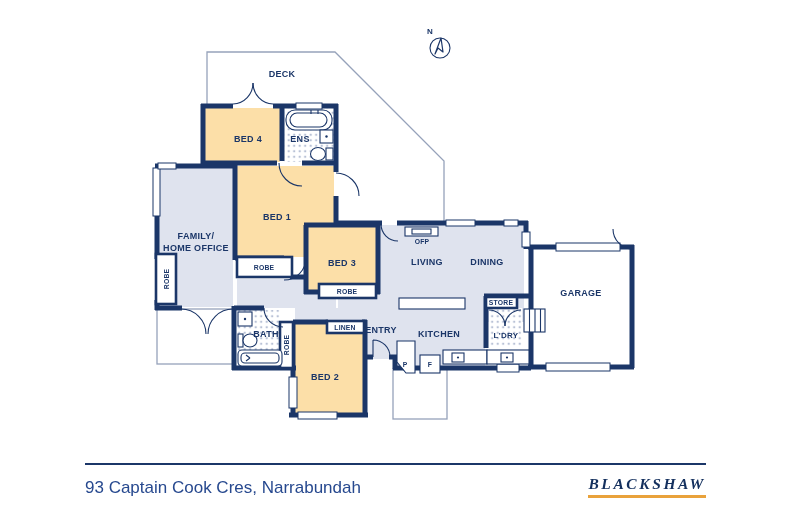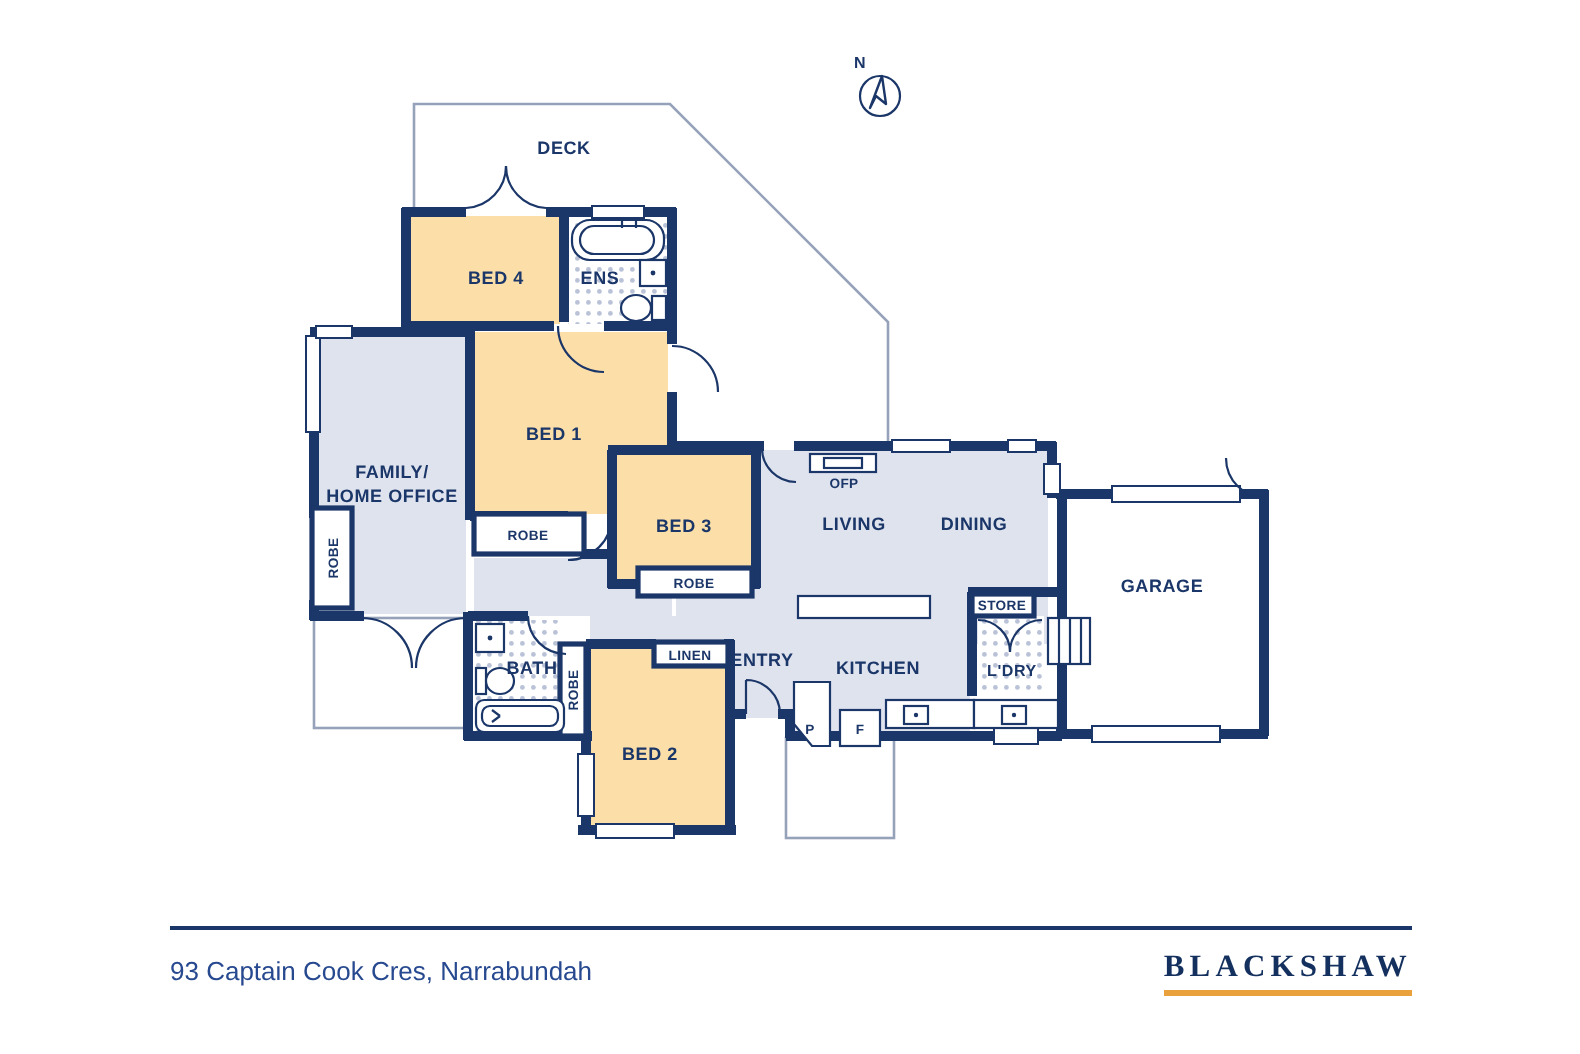--- a/index.html
+++ b/index.html
@@ -9,24 +9,24 @@
   .wall{stroke:#1b3668;stroke-width:5;fill:none;stroke-linecap:butt;}
   .thin{stroke:#96a2ba;stroke-width:1.3;fill:none;}
   .win{fill:#ffffff;stroke:#1b3668;stroke-width:1;}
   .arc{stroke:#1b3668;stroke-width:1.1;fill:none;}
   .fix{stroke:#1b3668;stroke-width:1.1;fill:#ffffff;}
   .cup{fill:#ffffff;stroke:#1b3668;stroke-width:2.6;}
   .lbl{fill:#1b3668;font-size:9px;font-weight:700;letter-spacing:.3px;text-anchor:middle;}
   .sm{fill:#1b3668;font-size:6.8px;font-weight:700;letter-spacing:.2px;text-anchor:middle;}
   .md{fill:#1b3668;font-size:8px;font-weight:700;letter-spacing:.3px;text-anchor:middle;}
   #footer-line{position:absolute;left:85px;top:463px;width:621px;height:2px;background:#1b3668;}
-  #footer-address{position:absolute;left:85px;top:478px;font-size:13px;color:#27498f;}
+  #footer-address{position:absolute;left:85px;top:478px;font-size:17px;color:#27498f;}
   #footer-brand{position:absolute;right:84px;top:475px;font-family:"Liberation Serif",serif;
      font-weight:bold;font-size:15.5px;letter-spacing:2.6px;color:#14305e;
-     border-bottom:3px solid #e9a23b;padding-bottom:2px;}
+     border-bottom:3px solid #e9a23b;padding-bottom:2px;font-style:italic;}
 </style>
 </head>
 <body>
 
 <div id="canvas">
 <svg width="790" height="527" viewBox="0 0 790 527">
   <defs>
     <pattern id="tiles" width="5.5" height="5.5" patternUnits="userSpaceOnUse">
       <circle cx="2.7" cy="2.7" r="1.2" fill="#b9c2d6"></circle>
     </pattern>

